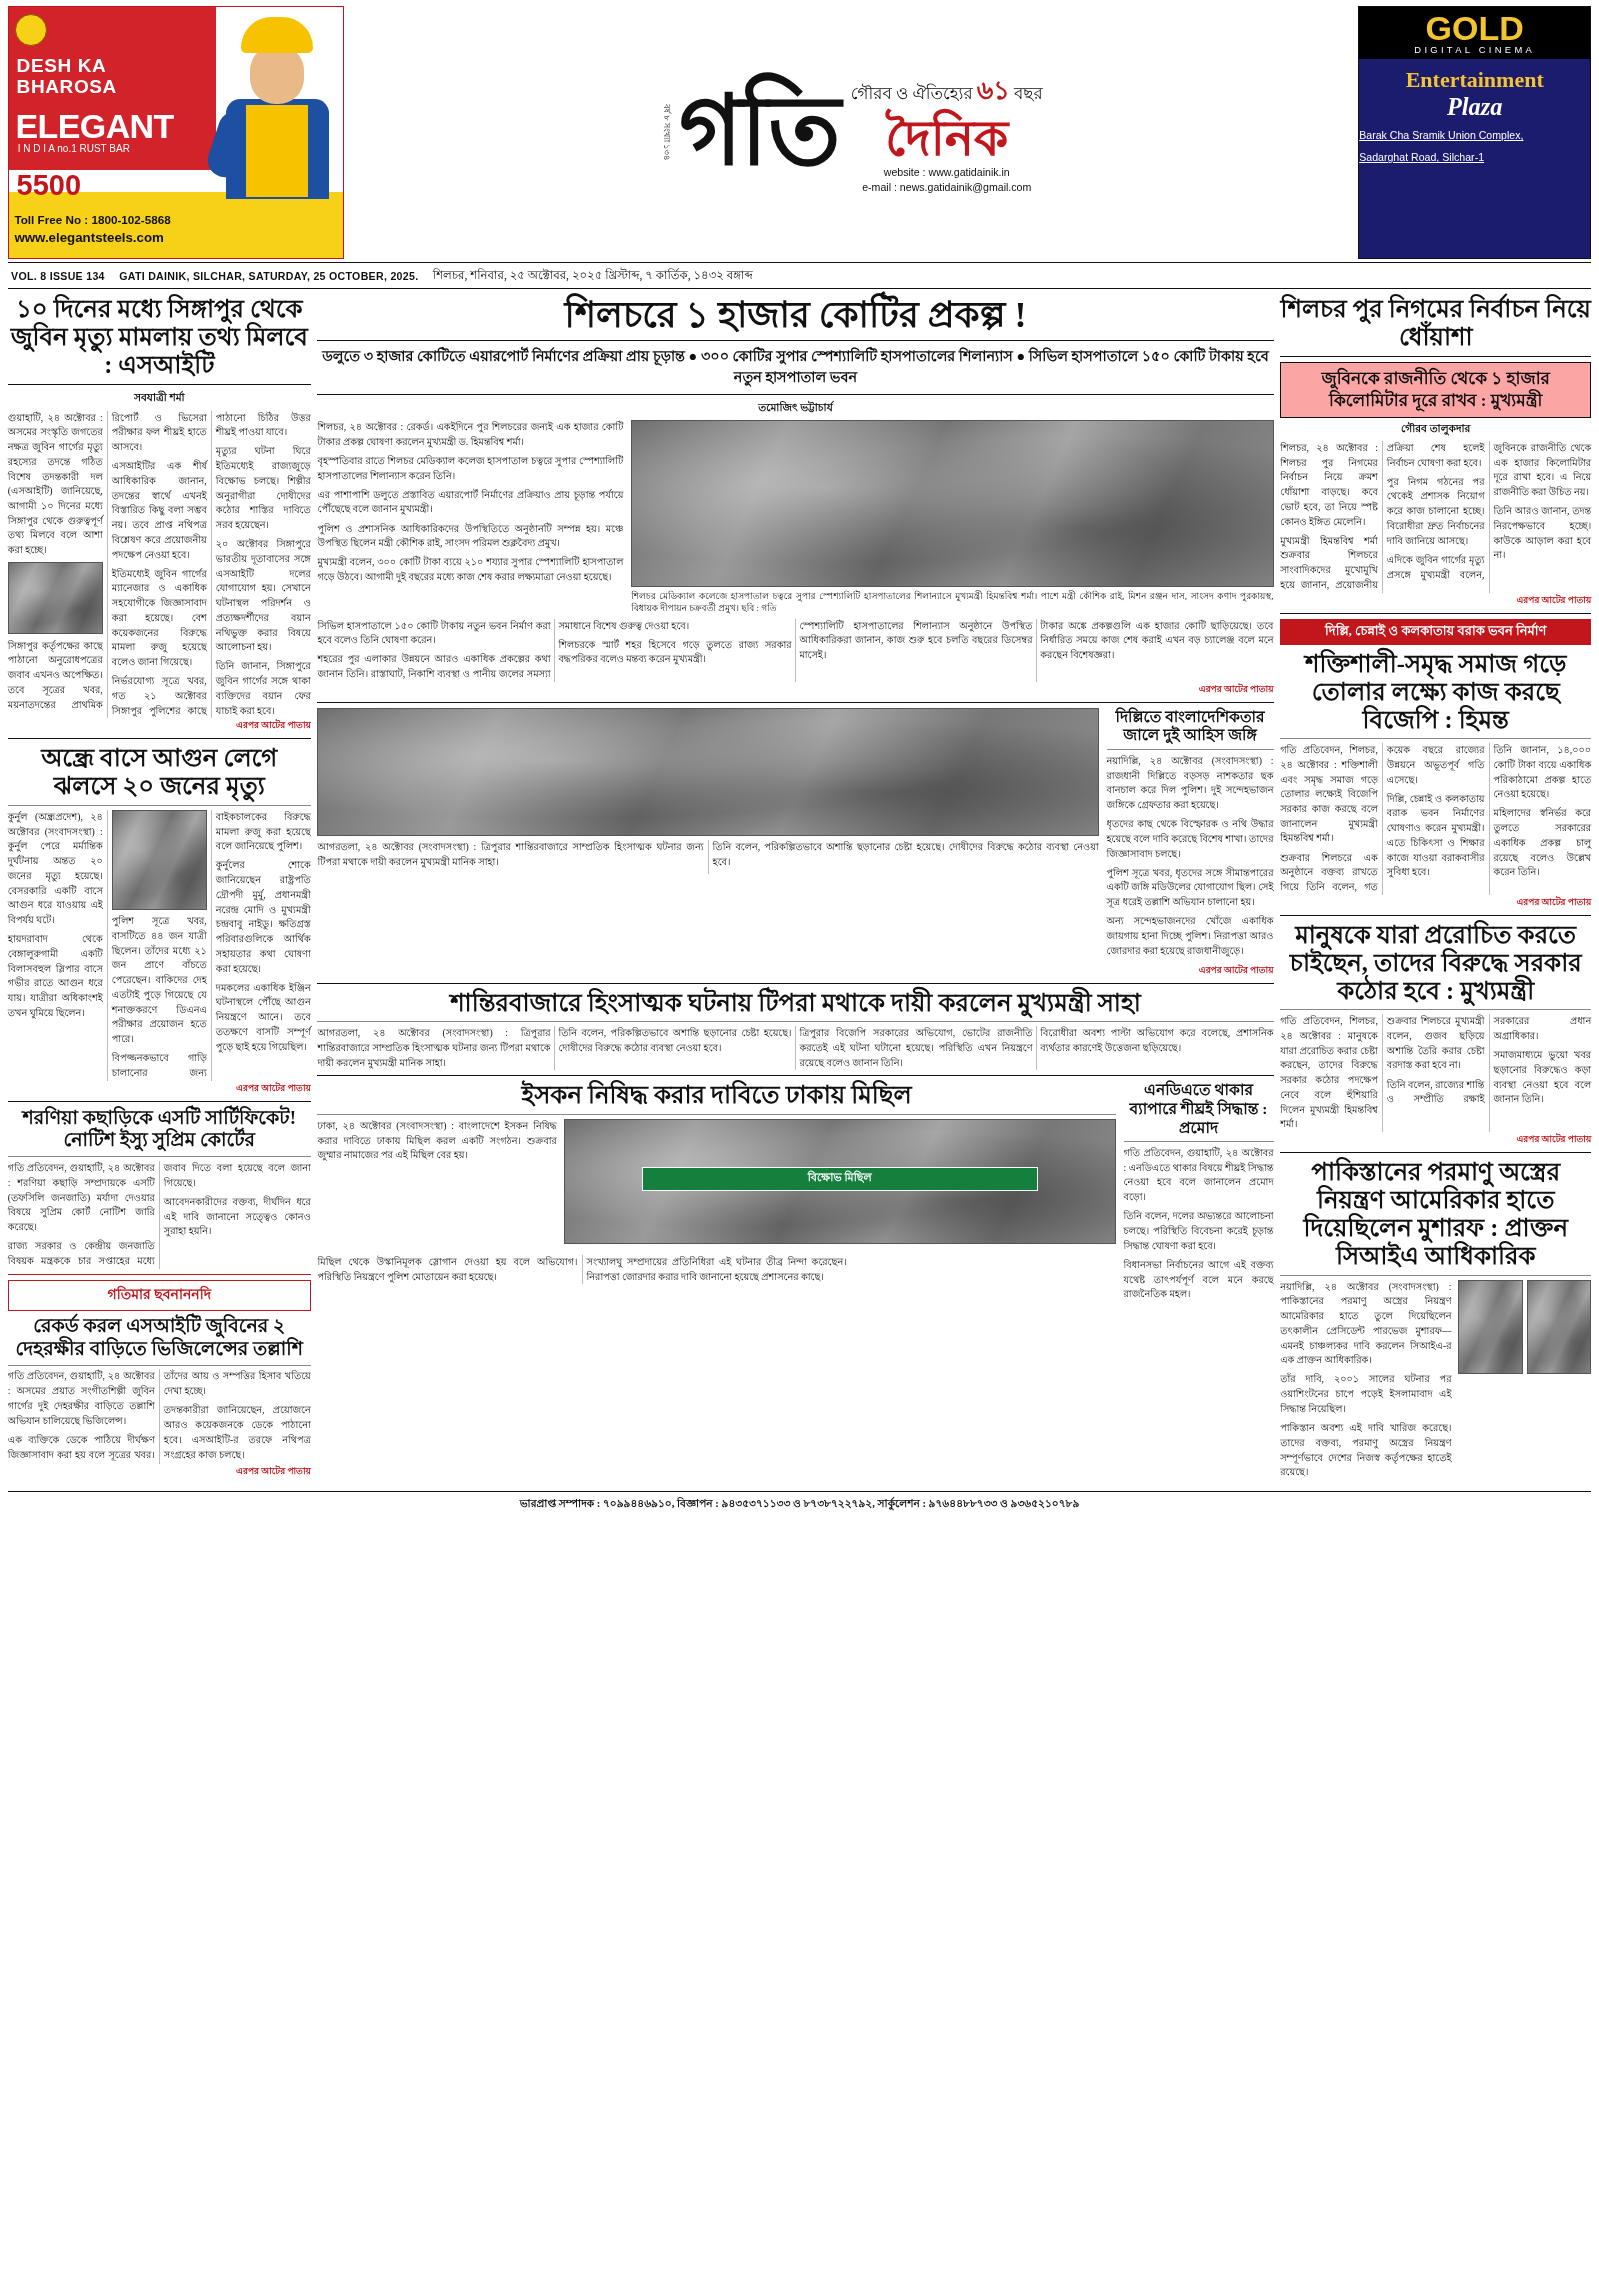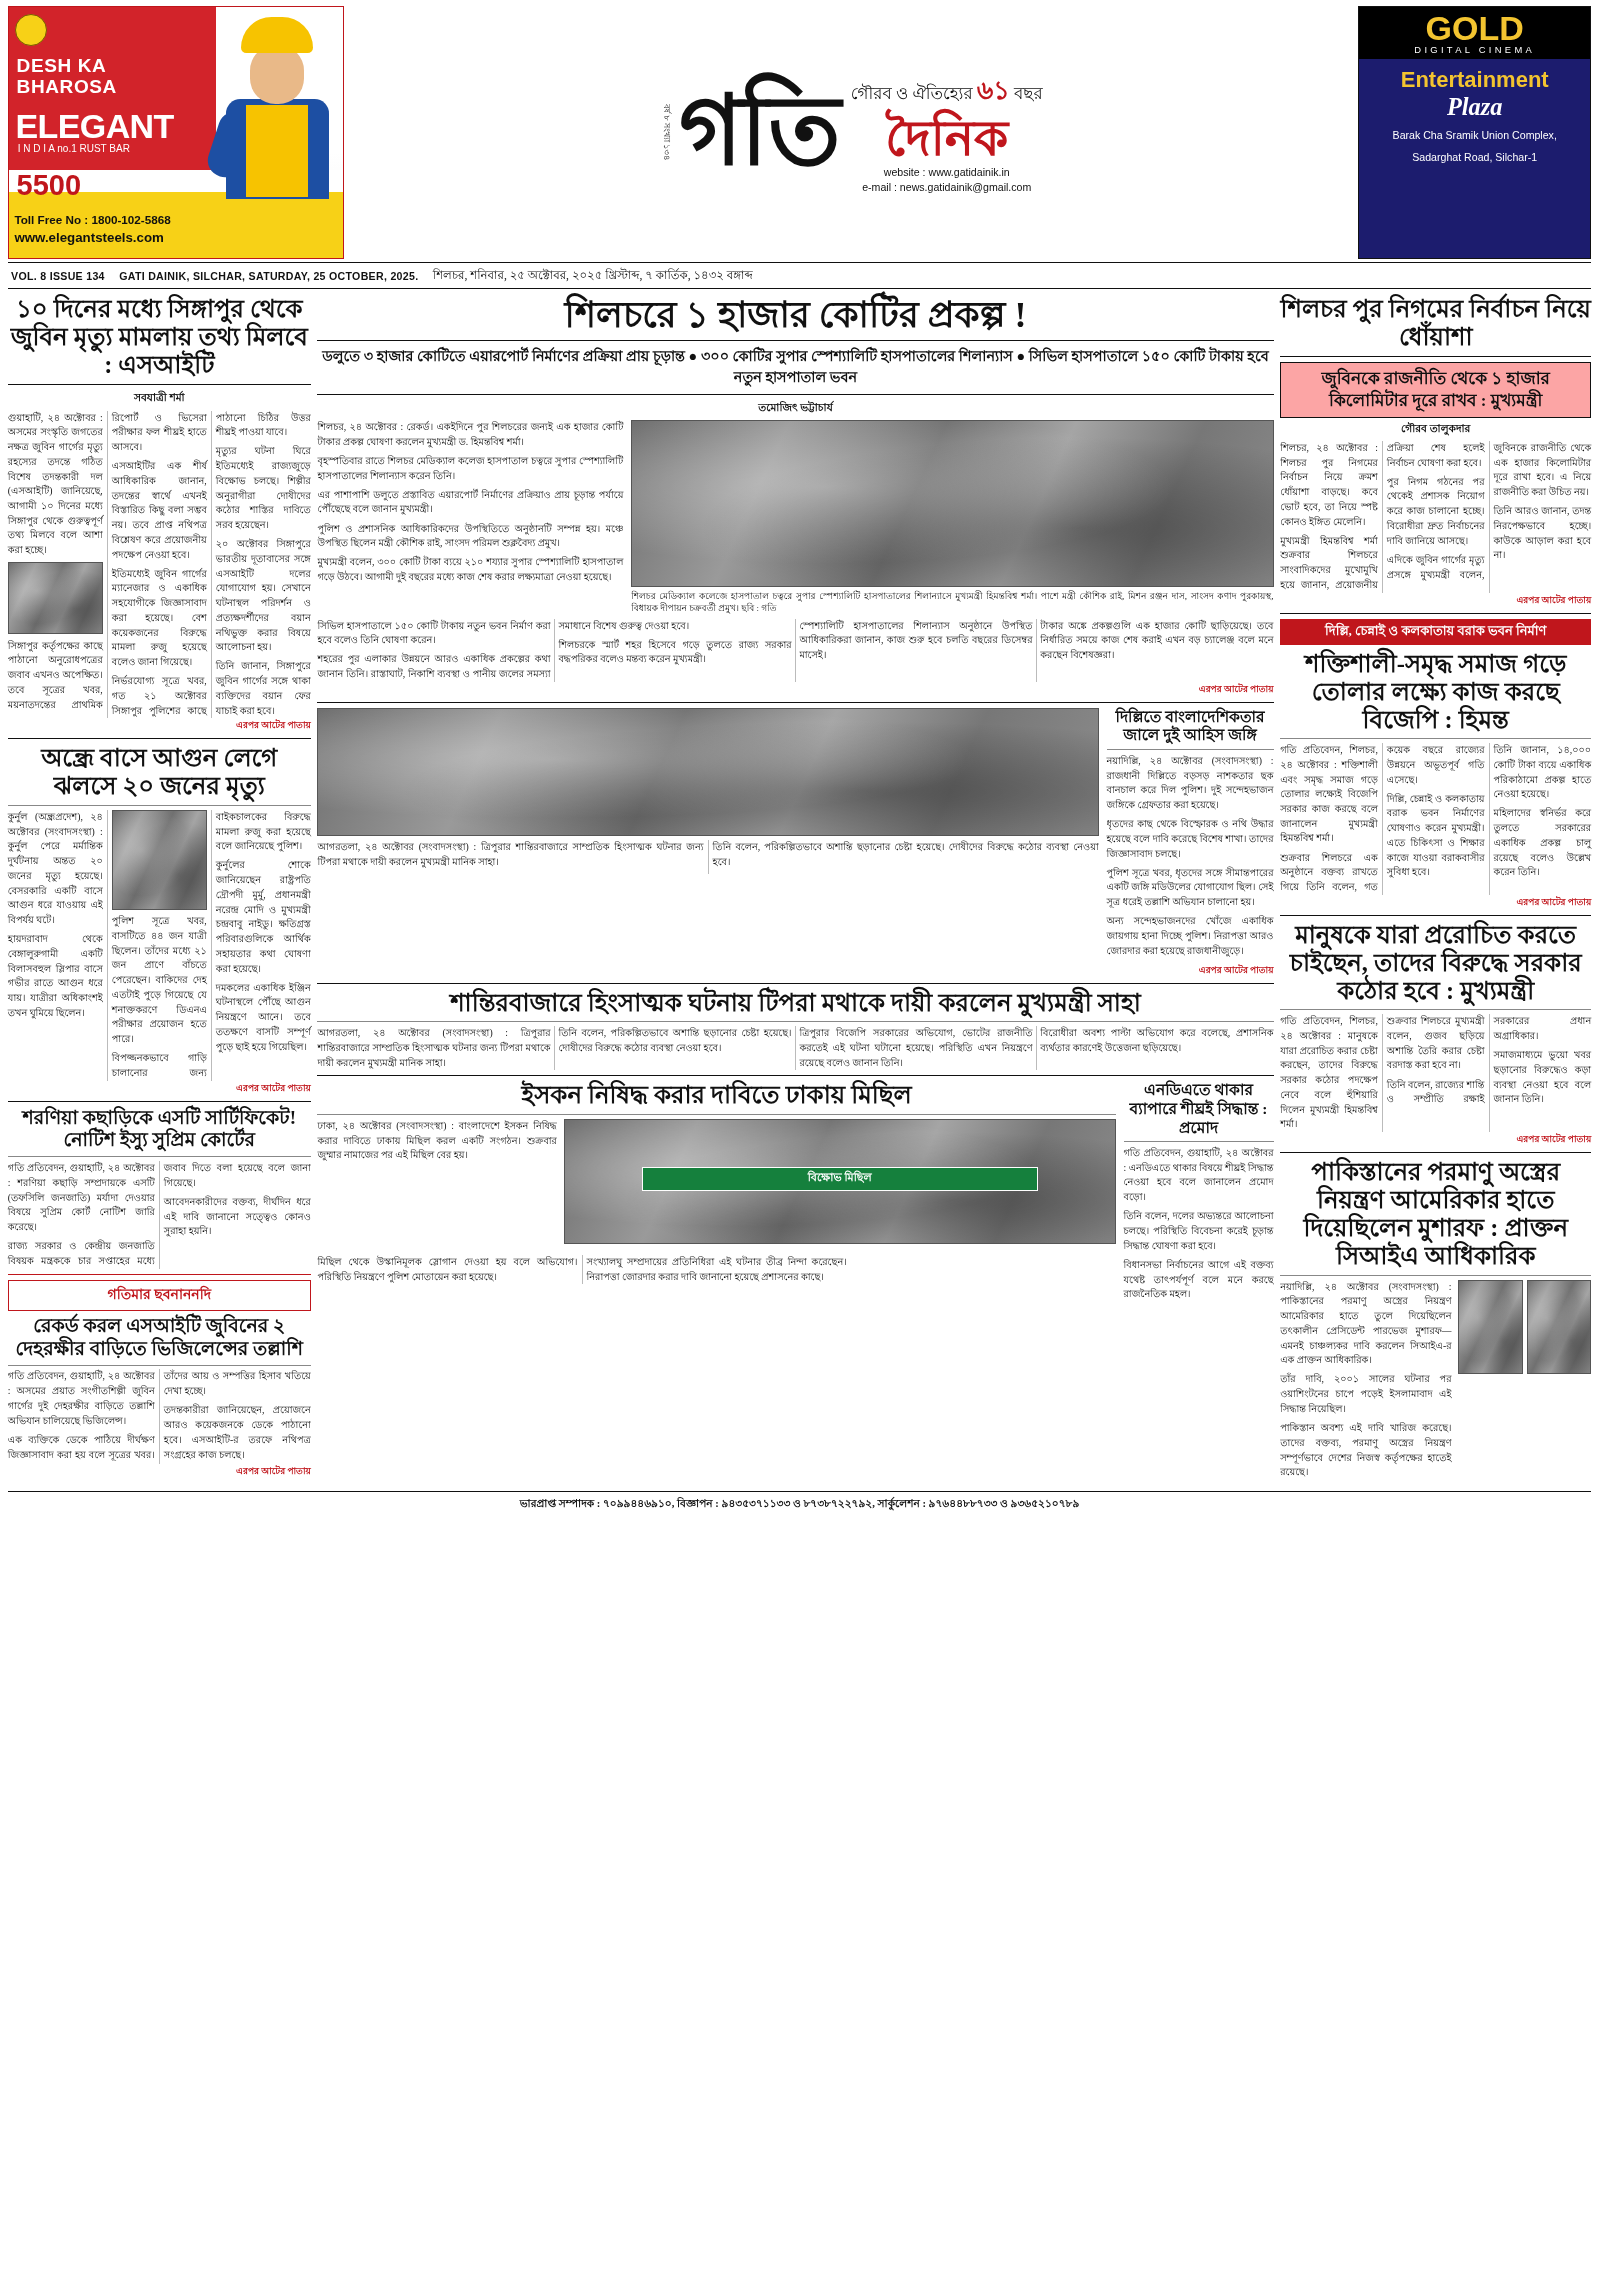--- a/index.html
+++ b/index.html
@@ -44,23 +44,23 @@
   .gaurab { font-size: 16.7px; white-space:nowrap; }
   .gaurab .big61 { font-size:25.5px; font-weight:bold; color:#c0161c; }
   .dainik { font-size: 49px; font-weight:bold; line-height:1; color:#c0161c; }
   .np-meta { margin-top:3.3px; font-size:10.6px; font-family:"Liberation Sans",sans-serif; text-align:center;}
   .np-left-vert { writing-mode: vertical-rl; font-size:8.3px; margin-right:5.6px; }
 
   .ad-right { width: 233px; border:1.1px solid #111; background:#1c1c6e; color:#fff; position:relative; overflow:hidden; }
   .gold-band{ background:#000; text-align:center; padding:5.6px 0 3.3px 0;}
   .gold-word{ font-size:34px; font-weight:bold; color:#f3c430; font-family:"Liberation Sans",sans-serif; line-height:0.95;}
   .gold-sub{ font-size:9.4px; color:#fff; letter-spacing:3.3px; font-family:"Liberation Sans",sans-serif;}
-  .ent{ text-align:center; margin-top:7.8px; font-size:22px; color:#f3c430; font-weight:bold; font-family:Liberation Sans, sans-serif;}
+  .ent{ text-align:center; margin-top:7.8px; font-size:22px; color:#f3c430; font-weight:bold; font-family:Liberation Serif, serif;}
   .plaza{ text-align:center; font-size:24.4px; color:#fff; font-weight:bold; font-style:italic;}
-  .gold-addr{ text-align:center; font-size:10.6px; margin-top:7.8px; line-height:1.35; font-family:"Liberation Sans",sans-serif;}
+  .gold-addr{ text-align:left; font-size:10.6px; margin-top:7.8px; line-height:1.35; font-family:"Liberation Sans",sans-serif;text-decoration:underline;}
 
   
   .infobar { border-top:1.7px solid #111; border-bottom:1.7px solid #111; margin-top:3.3px; padding:2.8px 3.3px;
              display:flex; align-items:center; gap:14.4px; font-size:10.6px; font-family:"Liberation Sans",sans-serif; }
   .infobar .vol { font-weight:bold; letter-spacing:0.3px; }
   .infobar .eng { font-weight:bold; letter-spacing:0.3px; }
   .infobar .ben { font-family:"Liberation Serif",serif; font-size:11.7px; }
 
   
   .content { display:flex; gap:6.7px; margin-top:5.6px; }

